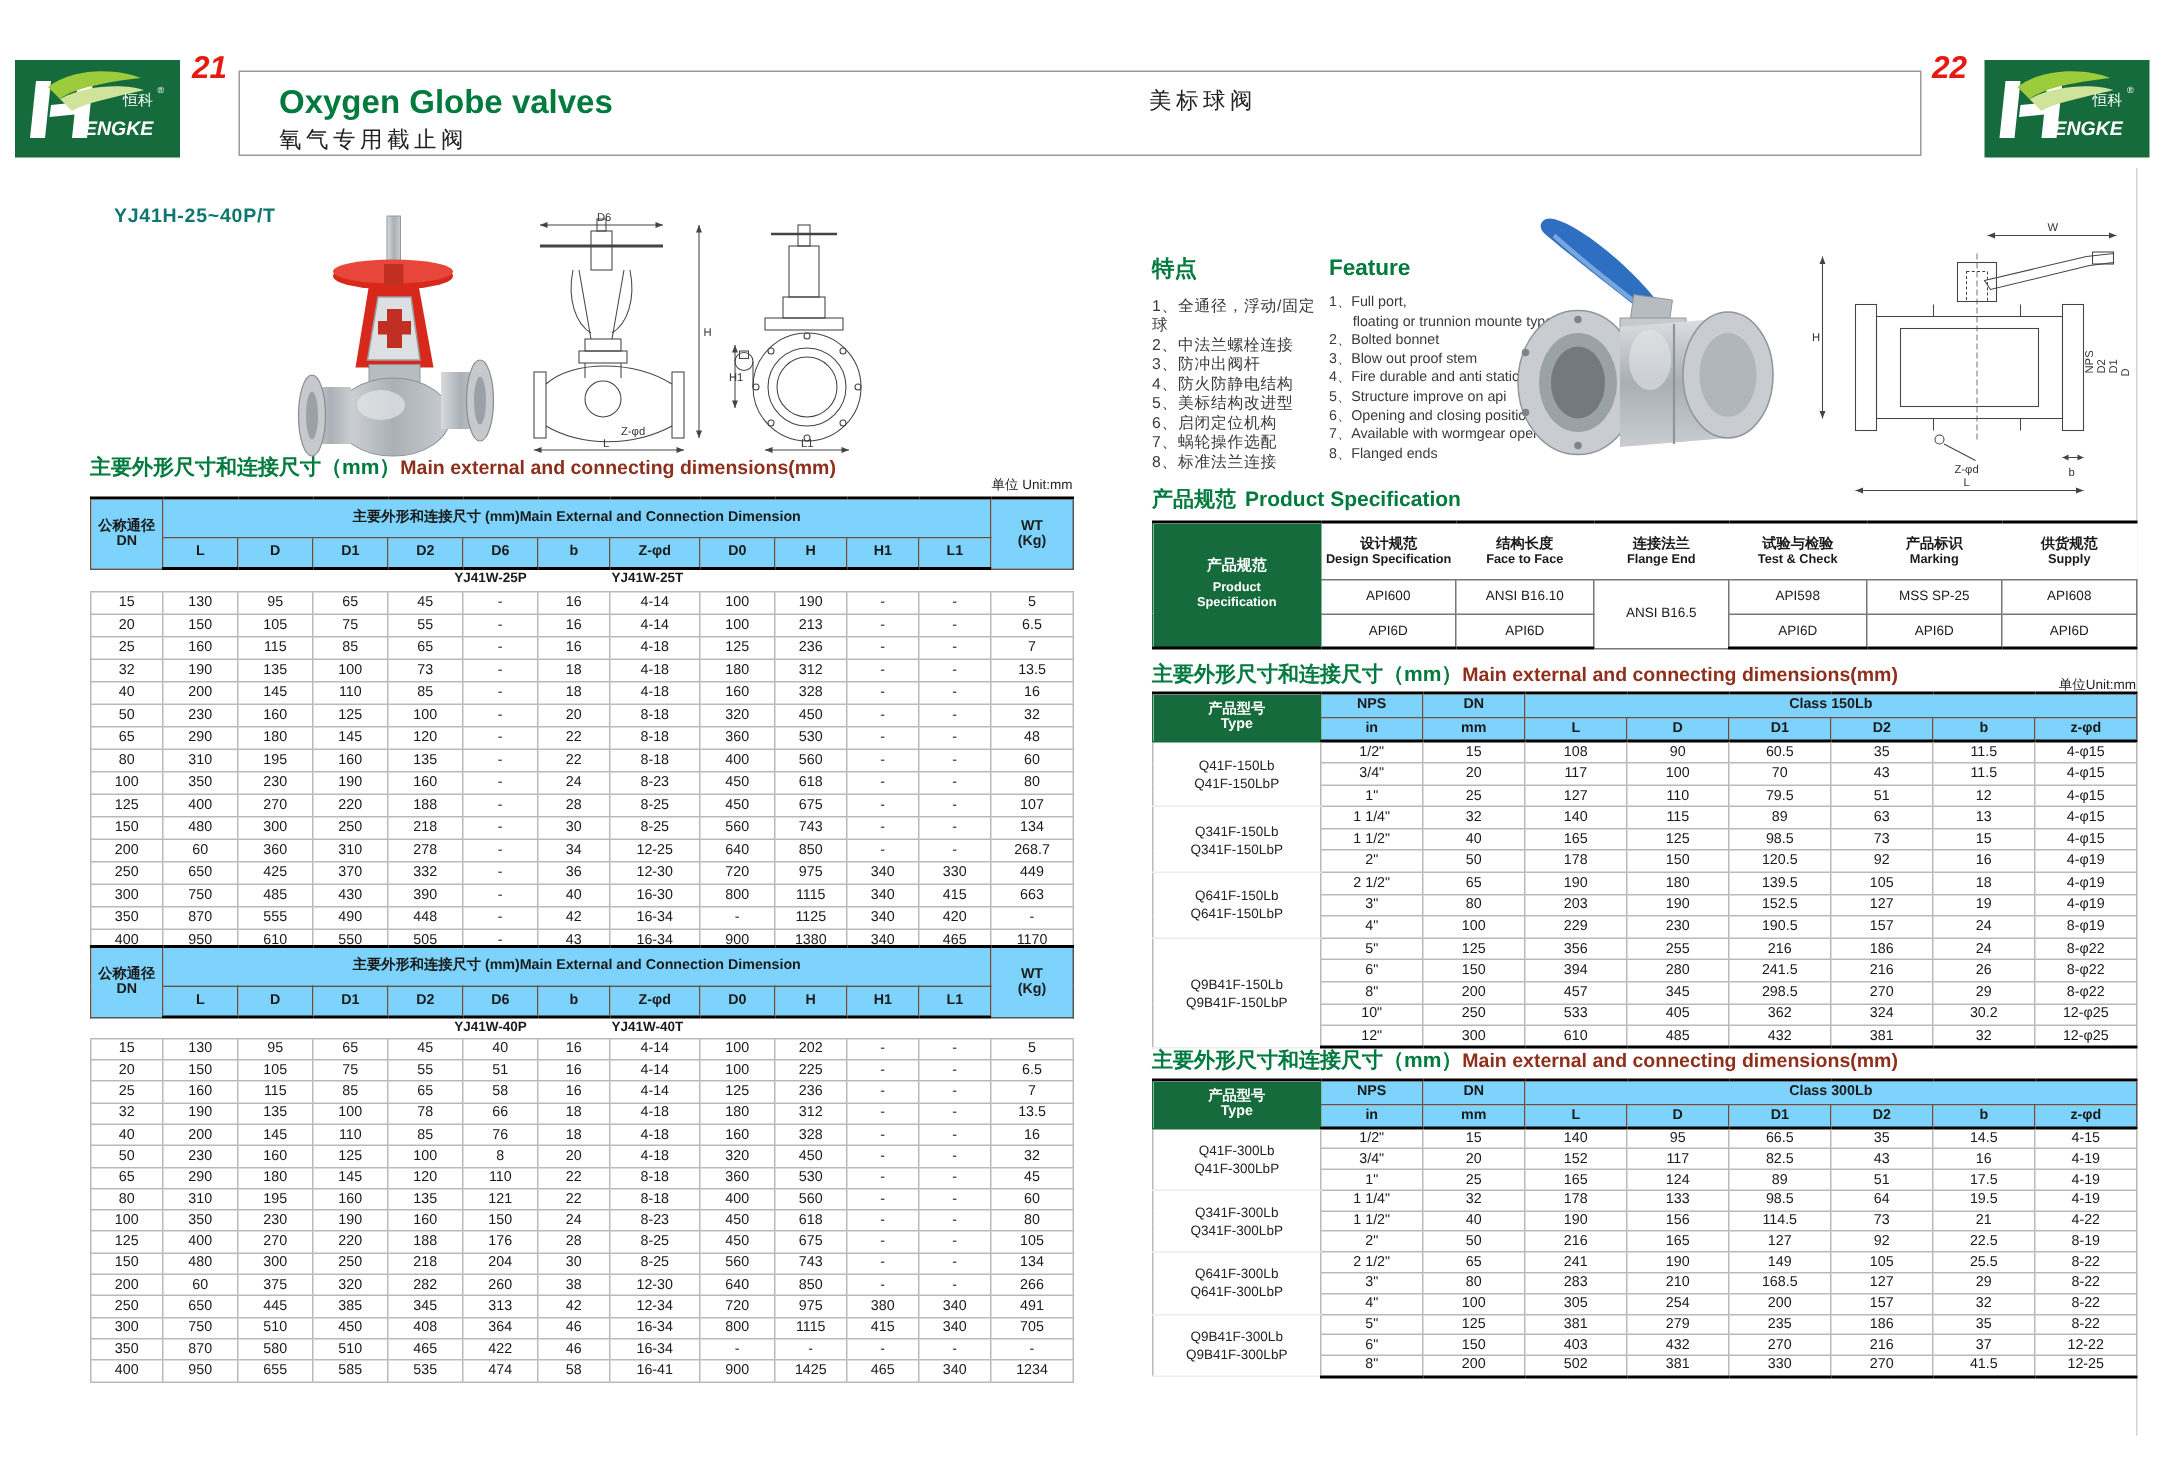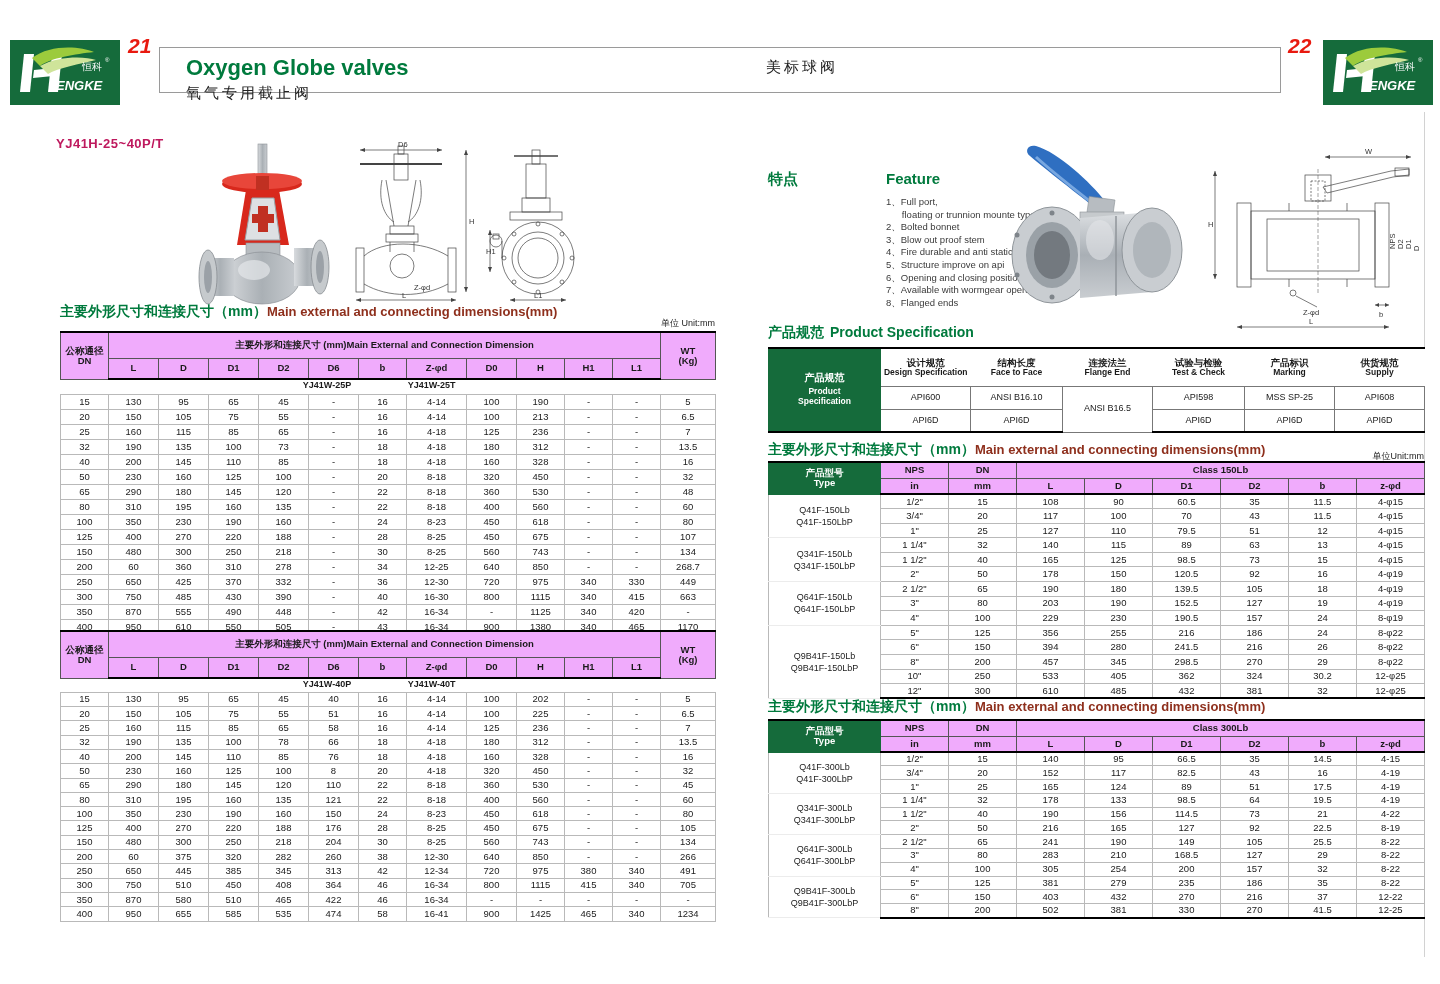--- a/index.html
+++ b/index.html
@@ -7,39 +7,39 @@
   body { font-family:"Liberation Sans", sans-serif; color:#1a1a1a; }
   #page { position:relative; width:1440px; height:984px; background:#ffffff; overflow:hidden; }
 
   
   .logo-box { position:absolute; top:40px; width:110px; height:65px; background:#156b3b; }
   .logo-box.lb-left { left:10px; }
   .logo-box.lb-right { left:1323px; width:110px; }
   .page-no { position:absolute; top:34px; color:#e8190f; font-size:21px; font-weight:bold; font-style:italic; }
   .page-no.pn-left { left:128px; }
   .page-no.pn-right { left:1288px; }
-  .title-band { position:absolute; left:159px; top:47px; width:1122px; height:46px; background:#fff; border:1px solid #9a9a9a; }
+  .title-band { position:absolute; left:159px; top:47px; width:1122px; height:57px; background:#fff; border:1px solid #9a9a9a; }
   .band-title { position:absolute; top:7px; }
   .band-title .t-en { color:#007a3d; font-weight:bold; font-size:22px; letter-spacing:0px; }
   .band-title .t-zh { color:#222; font-size:15px; letter-spacing:3px; margin-top:3px; }
   .bt-left { left:26px; }
   .bt-right { left:606px; }
 
   
   .dim-title { position:absolute; font-size:0; white-space:nowrap; }
   .dim-title .zh { color:#007a3d; font-weight:bold; font-size:14px; }
   .dim-title .en { color:#8e2f1c; font-weight:bold; font-size:13px; }
   .unit-label { position:absolute; font-size:9px; color:#222; text-align:right; }
 
-  .model-label { position:absolute; left:56px; top:136px; font-size:13px; font-weight:bold; color:#be185d; letter-spacing:0.5px; }
+  .model-label { position:absolute; left:76px; top:136px; font-size:13px; font-weight:bold; color:#0f766e; letter-spacing:0.5px; }
 
   
   table { border-collapse:collapse; table-layout:fixed; position:absolute; background:#fff; }
   th, td { text-align:center; vertical-align:middle; padding:0; line-height:1.05; overflow:hidden; }
-  thead th { background:#f0abfc; font-weight:bold; font-size:9.5px; border:1px solid #555; }
+  thead th { background:#7dd3fc; font-weight:bold; font-size:9.5px; border:1px solid #555; }
   tbody td { font-size:9.5px; color:#1a1a1a; border:1px solid #b9b9b9; background:#fff; }
 
   
   .dims { width:655px; }
   .dims thead tr.h1 th { height:26px; border-top:2.5px solid #000; }
   .dims thead tr.h2 th { height:21px; border-bottom:2.5px solid #000; }
   .t-left1 tbody tr { height:15px; }
   .t-left2 tbody tr { height:14.3px; }
   .dims .model-row td { height:13px; border-left:none; border-right:none; border-top:none; position:relative; font-weight:bold; font-size:9px; }
   .dims .model-row span { position:absolute; top:1px; }
@@ -795,20 +795,30 @@
           <td>1425</td>
           <td>465</td>
           <td>340</td>
           <td>1234</td>
         </tr>
       </tbody>
   </table>
 
   <div class="feat" style="left:768px; top:170px; width:116px;">
     <div class="feat-title">特点</div>
+    <div class="feat-zh-items">
+        <div class="feat-item">1、全通径，浮动/固定球</div>
+        <div class="feat-item">2、中法兰螺栓连接</div>
+        <div class="feat-item">3、防冲出阀杆</div>
+        <div class="feat-item">4、防火防静电结构</div>
+        <div class="feat-item">5、美标结构改进型</div>
+        <div class="feat-item">6、启闭定位机构</div>
+        <div class="feat-item">7、蜗轮操作选配</div>
+        <div class="feat-item">8、标准法兰连接</div>
+      </div>
   </div>
 
   <div class="feat" style="left:886px; top:170px; width:190px;">
     <div class="feat-title">Feature</div>
     <div class="feat-en-items">
         <div class="feat-item">1、Full port,
       floating or trunnion mounte type</div>
         <div class="feat-item">2、Bolted bonnet</div>
         <div class="feat-item">3、Blow out proof stem</div>
         <div class="feat-item">4、Fire durable and anti static safety</div>

